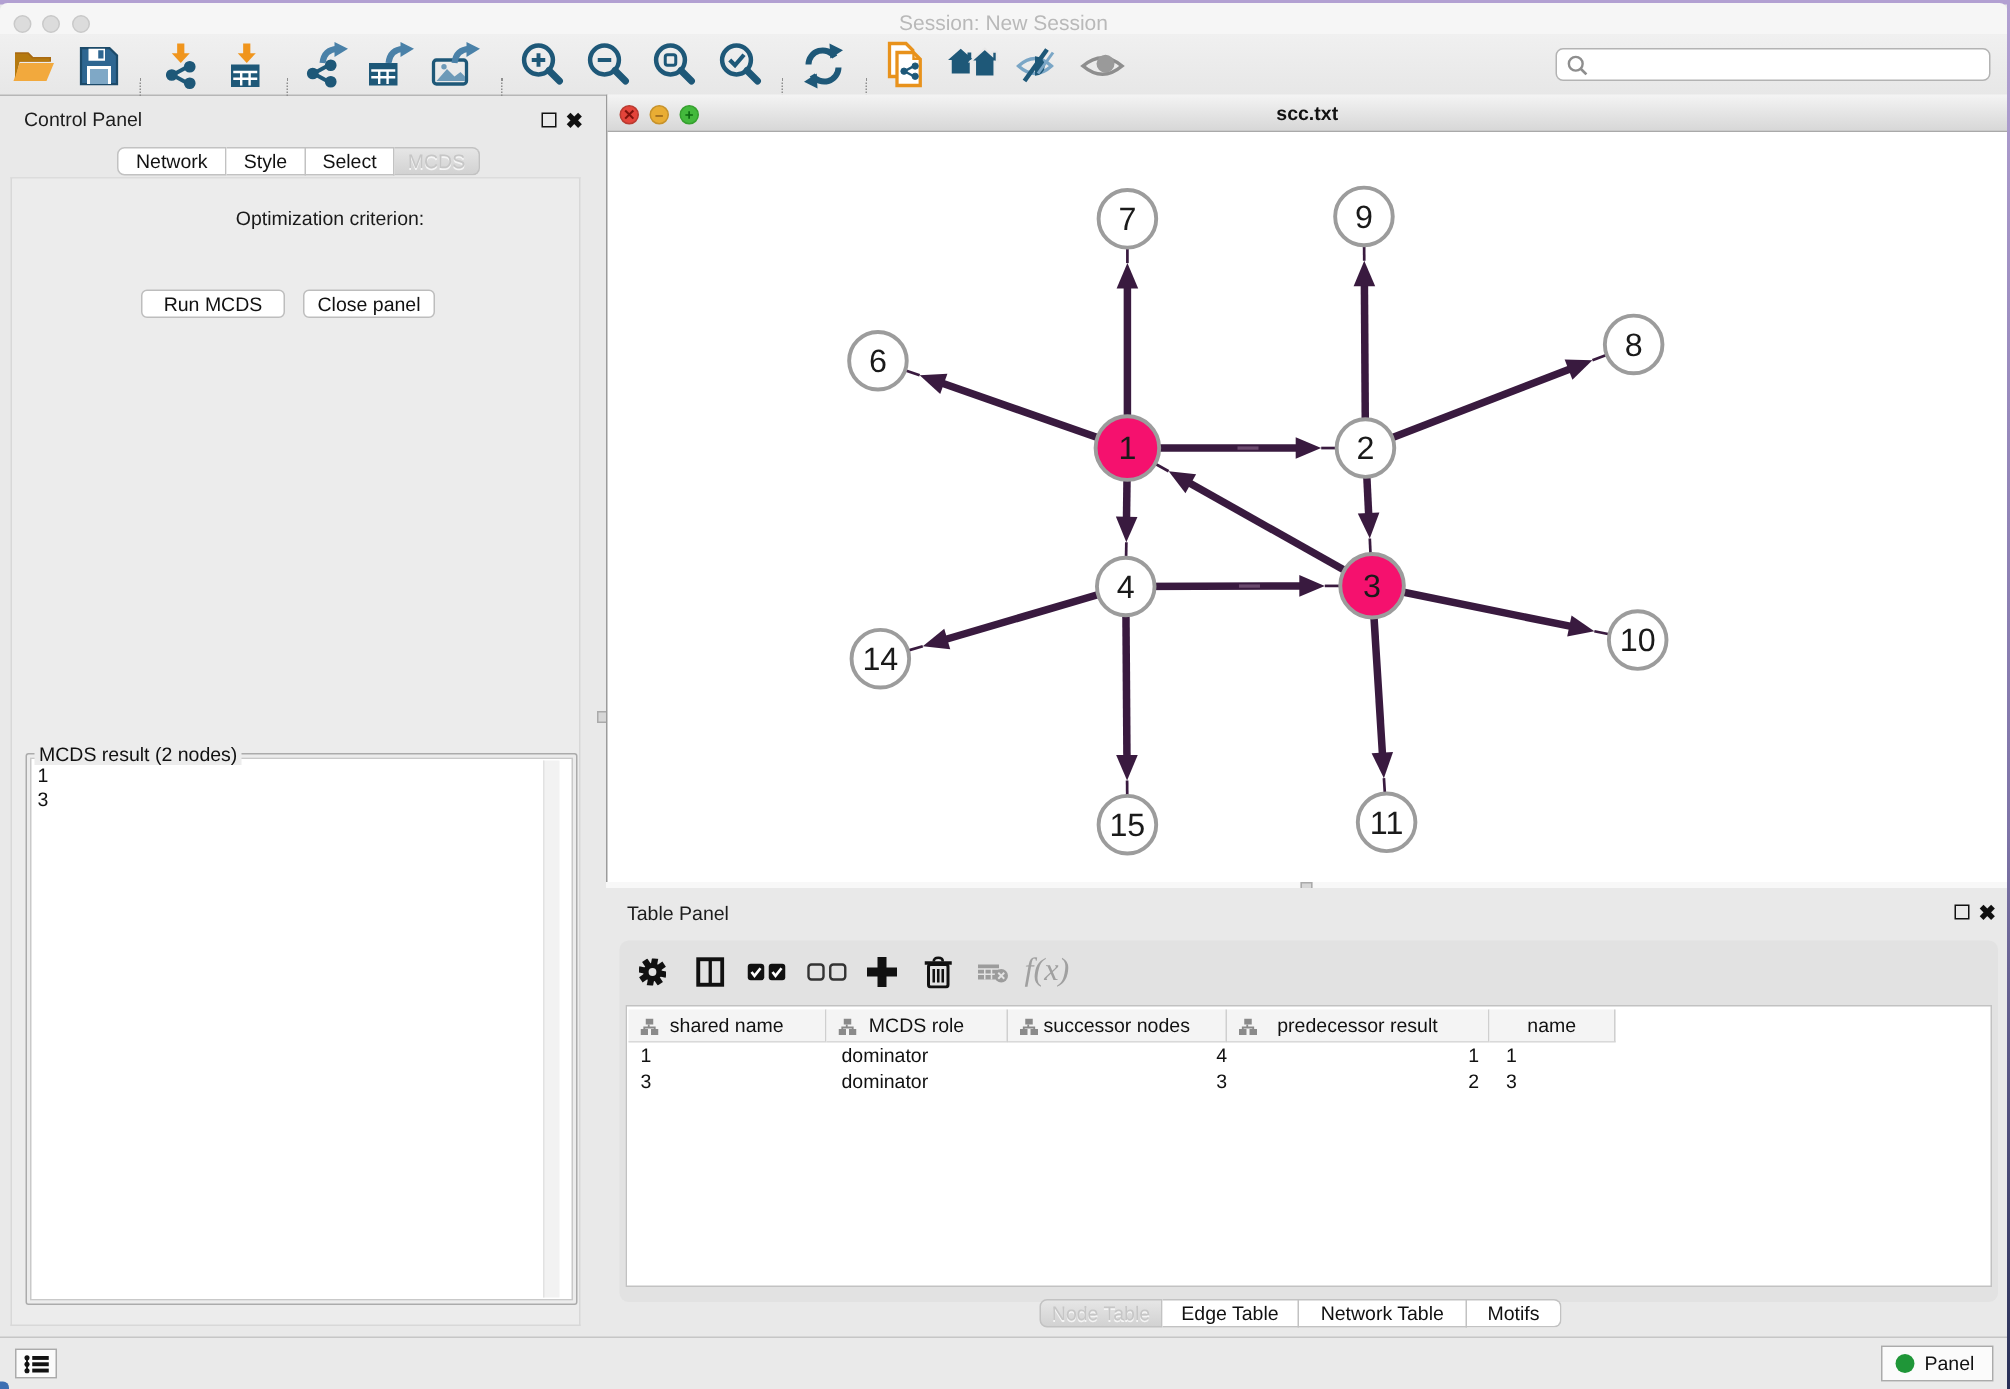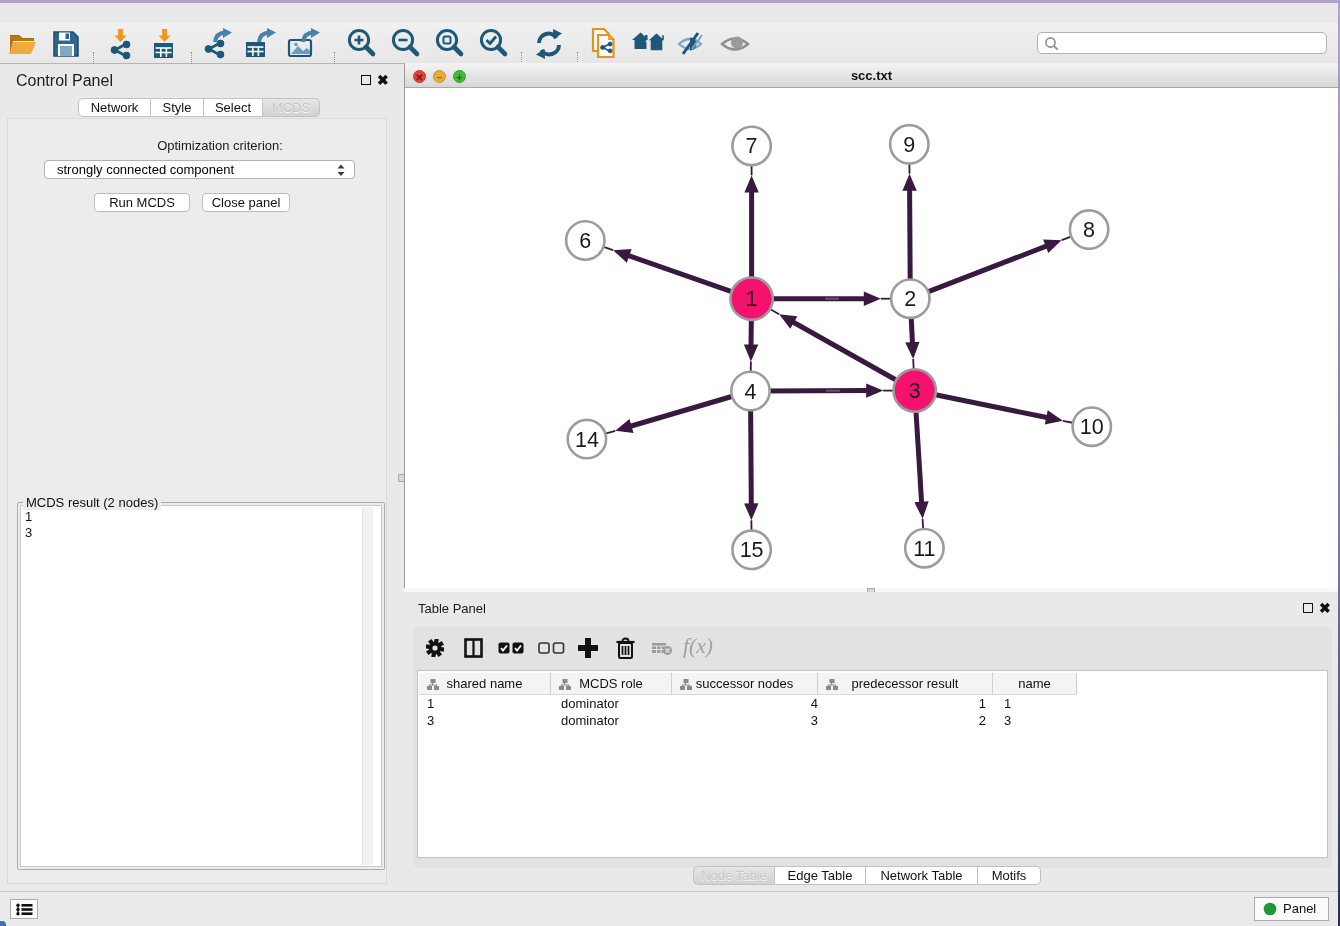--- a/index.html
+++ b/index.html
@@ -17,21 +17,21 @@
   #wtitle{position:absolute;top:5px;left:0;width:1338px;text-align:center;
     font-size:14px;color:#b9b9b9;}
   
   #toolbar{left:0;top:23px;width:1340px;height:40px;
     background:linear-gradient(#f0f0f0,#e7e7e7);border-bottom:1px solid #b6b6b6;}
   .tsep{position:absolute;top:29px;height:28px;width:0;border-left:1px dotted #8f8f8f;}
   #search{left:1037px;top:9px;width:290px;height:22px;background:#fff;
     border:1px solid #b3b3b3;border-radius:5px;box-sizing:border-box;}
   
   #cpanel{left:0;top:64px;width:392px;height:827px;background:#e9e9e9;}
-  #cptitle{position:absolute;left:16px;top:8px;font-size:16px;color:#1c1c1c;}
+  #cptitle{position:absolute;left:16px;top:8px;font-size:13px;color:#1c1c1c;}
   .floatbox{position:absolute;width:10px;height:10px;border:1.6px solid #111;box-sizing:border-box;background:transparent;}
   .closex{position:absolute;font-size:14px;font-weight:bold;color:#111;line-height:12px;}
   
   .tabgrp{position:absolute;display:flex;font-size:13px;}
   .tab{background:#fff;border:1px solid #c2c2c2;border-left:none;color:#111;
     text-align:center;line-height:17px;height:19px;box-sizing:border-box;}
   .tab.first{border-left:1px solid #c2c2c2;border-radius:5px 0 0 5px;}
   .tab.last{border-radius:0 5px 5px 0;}
   .tab.sel{background:linear-gradient(#e6e6e6,#d2d2d2);color:#c6c6c6;text-shadow:0 1px 0 #f5f5f5;}
   #tabcontent{position:absolute;left:7px;top:54px;width:378px;height:764px;
@@ -74,20 +74,26 @@
   #statusbar{left:0;top:891px;width:1340px;height:35px;background:#eaeaea;border-top:1px solid #c6c6c6;box-sizing:border-box;}
   #listbtn{left:10px;top:899px;width:28px;height:20px;background:#fbfbfb;border:1px solid #ababab;box-sizing:border-box;}
   #membtn{left:1254px;top:897px;width:75px;height:24px;background:#fbfbfb;border:1px solid #ababab;box-sizing:border-box;
     font-size:13px;color:#111;}
 </style>
 </head>
 <body>
 <div id="app">
   <div id="deskTop" class="abs"></div>
 
+  <div id="titlebar" class="abs">
+    <div class="tl" style="left:9px;"></div>
+    <div class="tl" style="left:28px;"></div>
+    <div class="tl" style="left:48px;"></div>
+    <div id="wtitle">Session: New Session</div>
+  </div>
 
   <div id="toolbar" class="abs">
     <div class="tsep" style="left:93px;"></div>
     <div class="tsep" style="left:191px;"></div>
     <div class="tsep" style="left:334px;"></div>
     <div class="tsep" style="left:521px;"></div>
     <div class="tsep" style="left:577px;"></div>
     <div id="icons">
     <svg class="abs" style="left:5px;top:4px;" width="34" height="34" viewBox="0 0 34 34">
           <path d="M5 8 L14 8 L17 11 L29 11 L29 14 L8 14 Z" fill="#a96a12"></path>
@@ -234,24 +240,20 @@
     <div class="floatbox" style="left:361px;top:11px;"></div>
     <div class="closex" style="left:377px;top:10px;">✖</div>
     <div class="tabgrp" style="left:78px;top:34px;">
       <div class="tab first" style="width:73px;">Network</div>
       <div class="tab" style="width:53px;">Style</div>
       <div class="tab" style="width:59px;">Select</div>
       <div class="tab sel last" style="width:57px;">MCDS</div>
     </div>
     <div id="tabcontent"></div>
     <div id="optlabel">Optimization criterion:</div>
-    <div id="dropdown"><span style="margin-left:12px;">strongly connected component</span><svg style="position:absolute;right:8px;top:3px;" width="10" height="13" viewBox="0 0 10 13">
-          <path d="M1.5 4.6 L5 0.6 L8.5 4.6 Z" fill="#3a3a3a"></path>
-          <path d="M1.5 8.0 L5 12.0 L8.5 8.0 Z" fill="#3a3a3a"></path>
-        </svg></div>
     <div class="btn" style="left:94px;top:129px;width:96px;">Run MCDS</div>
     <div class="btn" style="left:202px;top:129px;width:88px;">Close panel</div>
     <div id="mcdsbox">
       <div id="mcdstext">
           <div style="margin:3px 0 0 4px;">1<br>3</div>
         <div id="mcdsscroll"></div>
       </div>
       <div id="mcdslabel">MCDS result (2 nodes)</div>
     </div>
   </div>

